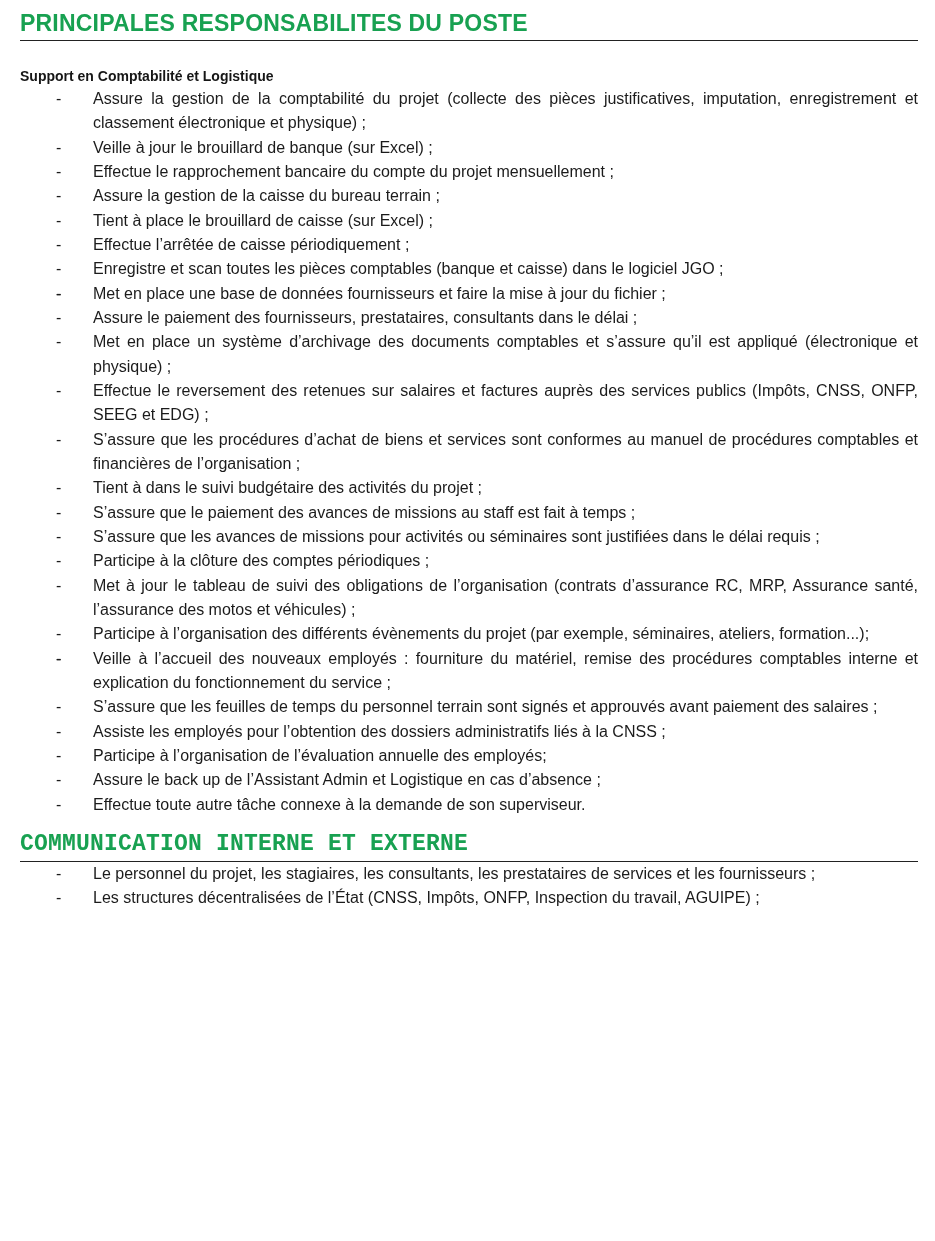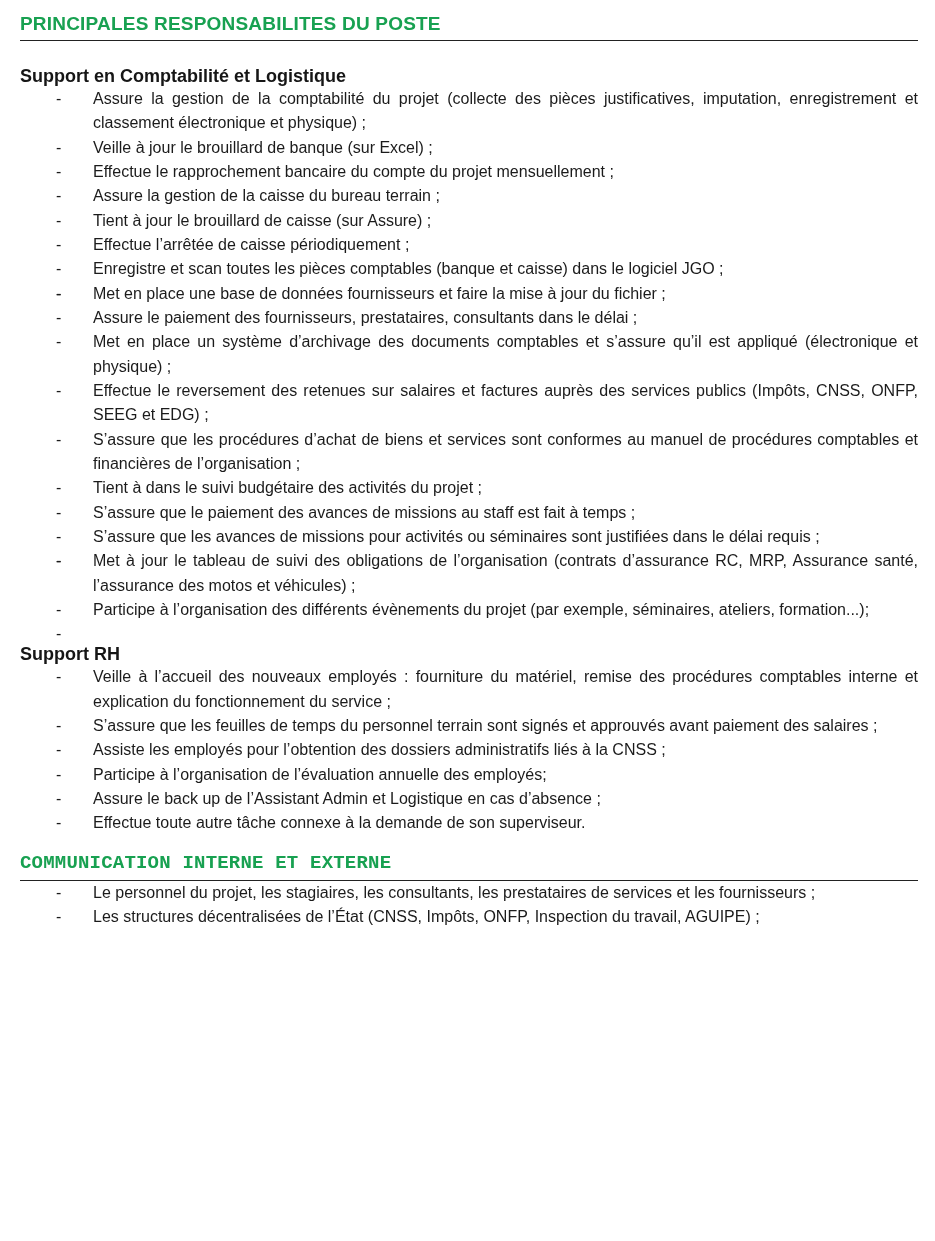--- a/index.html
+++ b/index.html
@@ -9,33 +9,33 @@
     box-sizing: border-box;
     background: #ffffff;
     color: #1b1b1b;
     font-family: "Liberation Sans", "DejaVu Sans", sans-serif;
     font-size: 16px;
     padding: 13px 17px 0 20px;
     overflow: hidden;
   }
   .h-green {
     color: #18A151;
-    font-size: 19px;
+    font-size: 23px;
     font-weight: bold;
     line-height: 21px;
     margin: 0;
     letter-spacing: 0.2px;
   }
   .rule {
     height: 0;
     border-top: 1.8px solid #222222;
     margin-top: 6px;
   }
   .h-sub {
-    font-size: 18px;
+    font-size: 14px;
     font-weight: bold;
     line-height: 21px;
     margin: 0;
     color: #161616;
   }
   .mt-compta-title { margin-top: 25px; }
   .mt-compta-list  { margin-top: 25px; }
   .mt-rh-title     { margin-top: 22px; }
   .mt-rh-list      { margin-top: 28px; }
   .mt-comm-head    { margin-top: 17px; font-family: Liberation Mono, monospace; }
@@ -86,21 +86,21 @@
         <span>Effectue le rapprochement bancaire du compte du projet mensuellement ;</span>
       </li>
 
       <li>
         <span class="dash">-</span>
         <span>Assure la gestion de la caisse du bureau terrain ;</span>
       </li>
 
       <li>
         <span class="dash">-</span>
-        <span>Tient à jour le brouillard de caisse (sur Assure) ;</span>
+        <span>Tient à place le brouillard de caisse (sur Excel) ;</span>
       </li>
 
       <li>
         <span class="dash">-</span>
         <span>Effectue l’arrêtée de caisse périodiquement ;</span>
       </li>
 
       <li>
         <span class="dash">-</span>
         <span>Enregistre et scan toutes les pièces comptables (banque et caisse) dans le logiciel JGO ;</span>
@@ -145,38 +145,38 @@
         <span>S’assure que le paiement des avances de missions au staff est fait à temps ;</span>
       </li>
 
       <li>
         <span class="dash">-</span>
         <span>S’assure que les avances de missions pour activités ou séminaires sont justifiées dans le délai requis ;</span>
       </li>
 
       <li>
         <span class="dash">-</span>
+        <span>Participe à la clôture des comptes périodiques ;</span>
       </li>
 
       <li>
         <span class="dash">-</span>
         <span>Met à jour le tableau de suivi des obligations de l’organisation (contrats d’assurance RC, MRP, Assurance santé, l’assurance des motos et véhicules) ;</span>
       </li>
 
       <li>
         <span class="dash">-</span>
         <span>Participe à l’organisation des différents évènements du projet (par exemple, séminaires, ateliers, formation...);</span>
       </li>
 
       <li>
         <span class="dash">-</span>
       </li>
     </ul>
 
-  <h2 class="h-sub mt-rh-title">Support RH</h2>
 
   <ul class="list mt-rh-list">
 
       <li>
         <span class="dash">-</span>
         <span>Veille à l’accueil des nouveaux employés : fourniture du matériel, remise des procédures comptables interne et explication du fonctionnement du service ;</span>
       </li>
 
       <li>
         <span class="dash">-</span>

